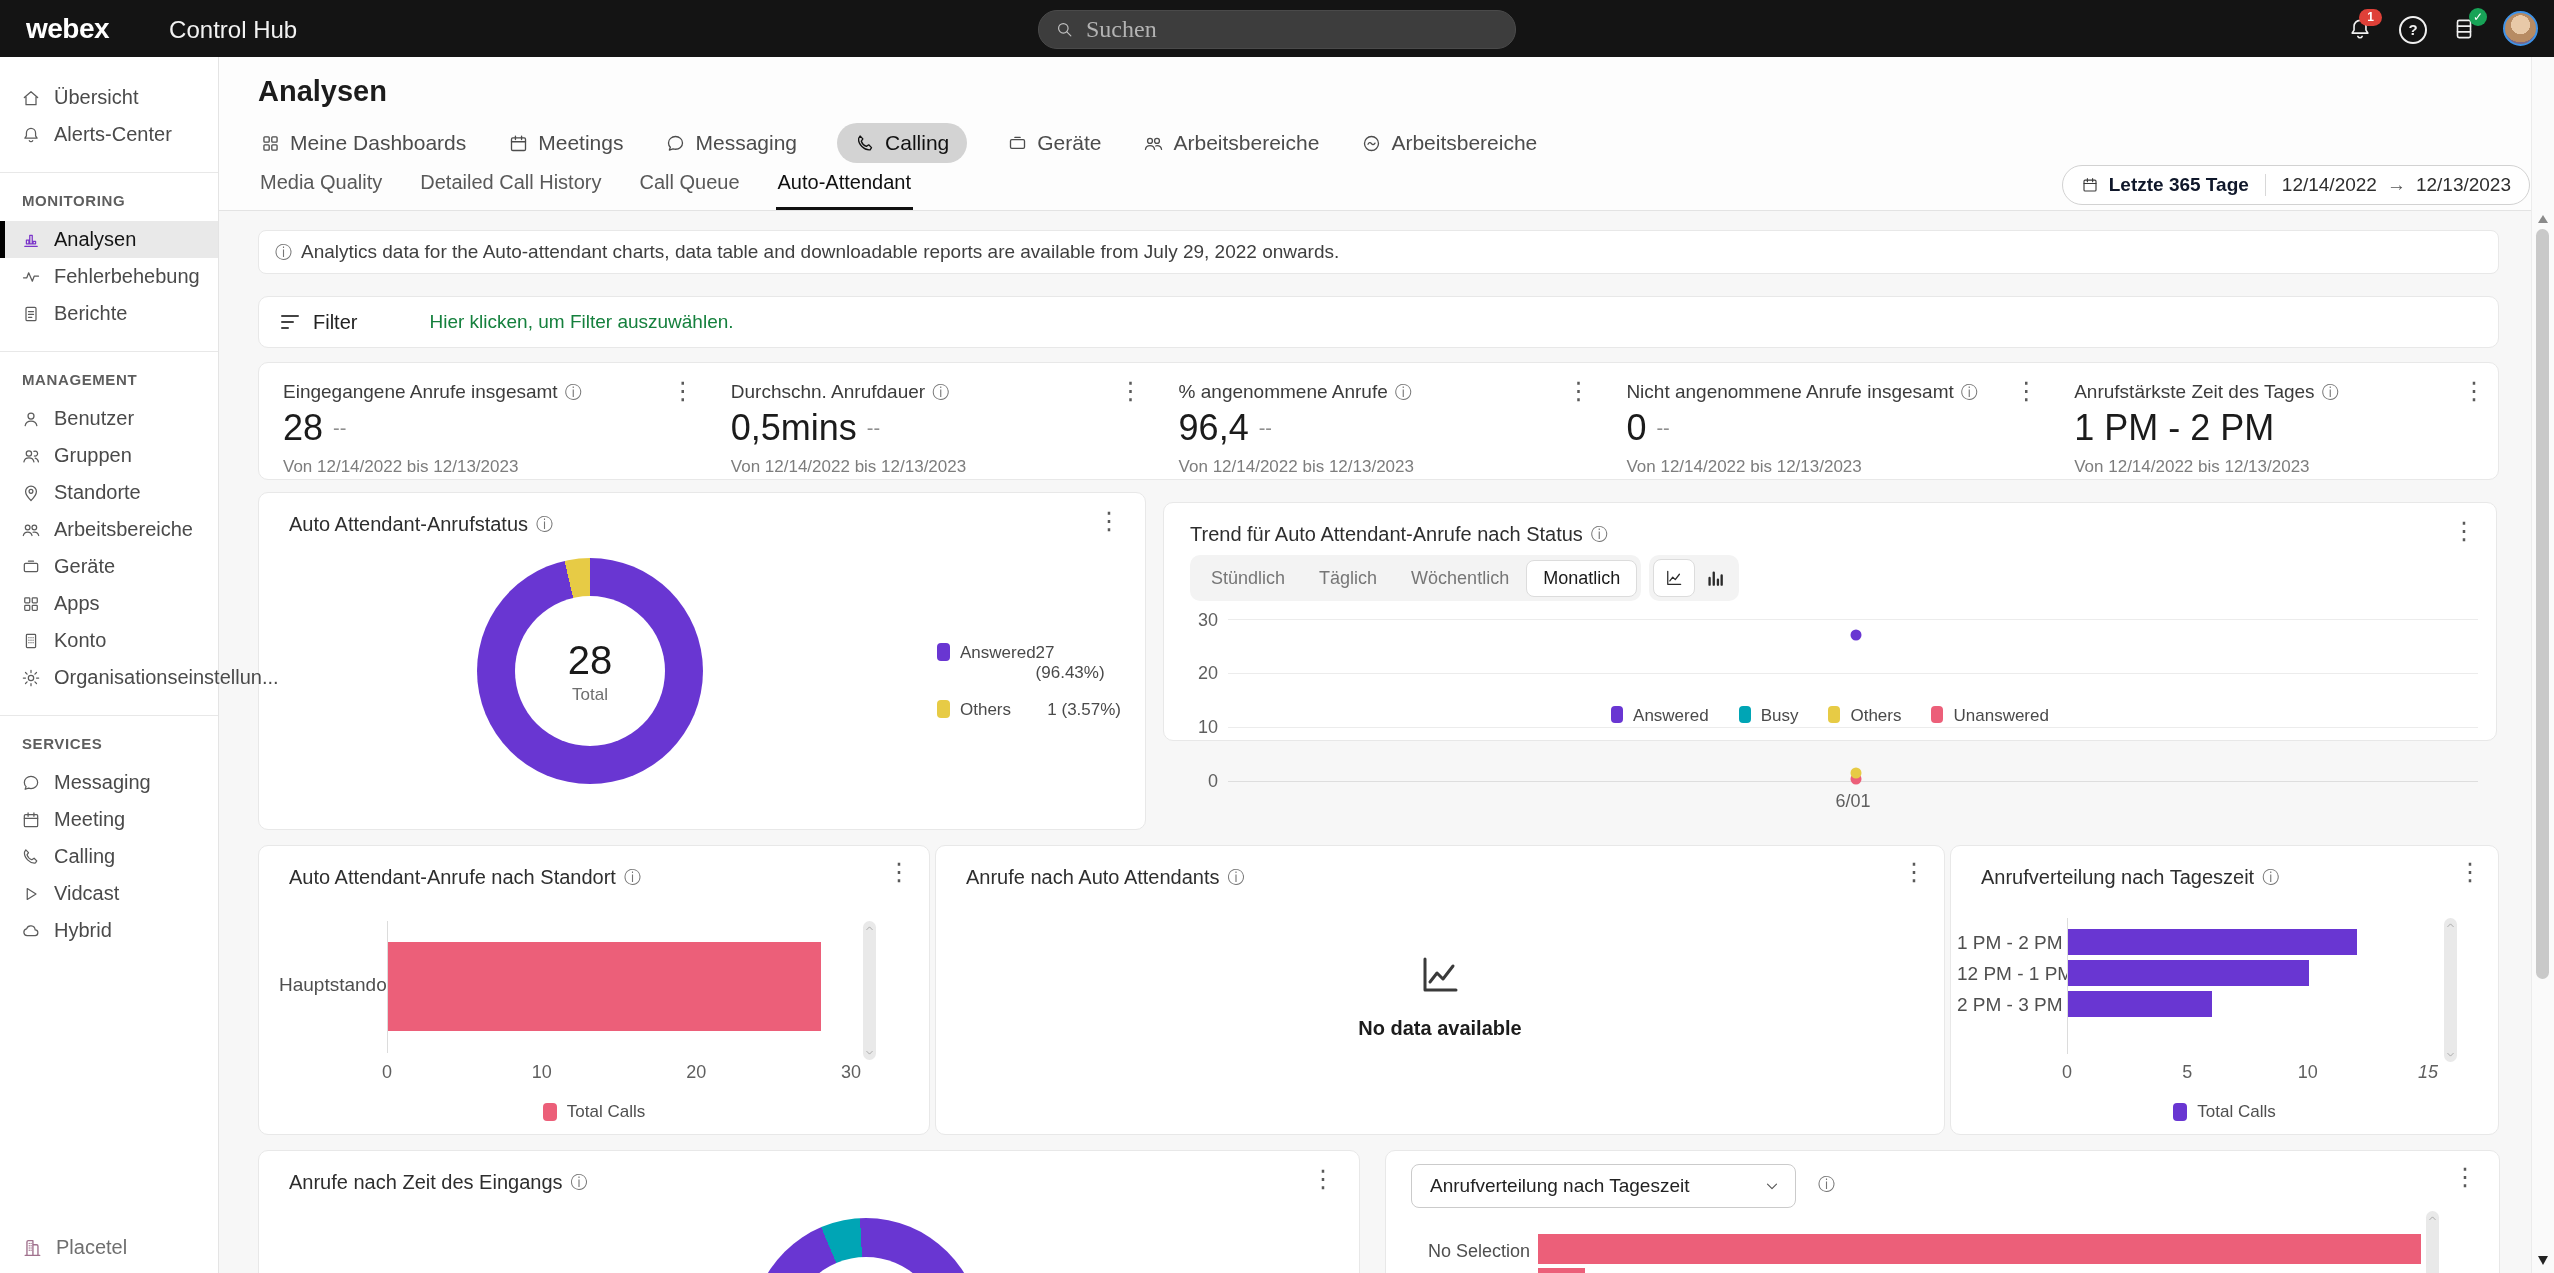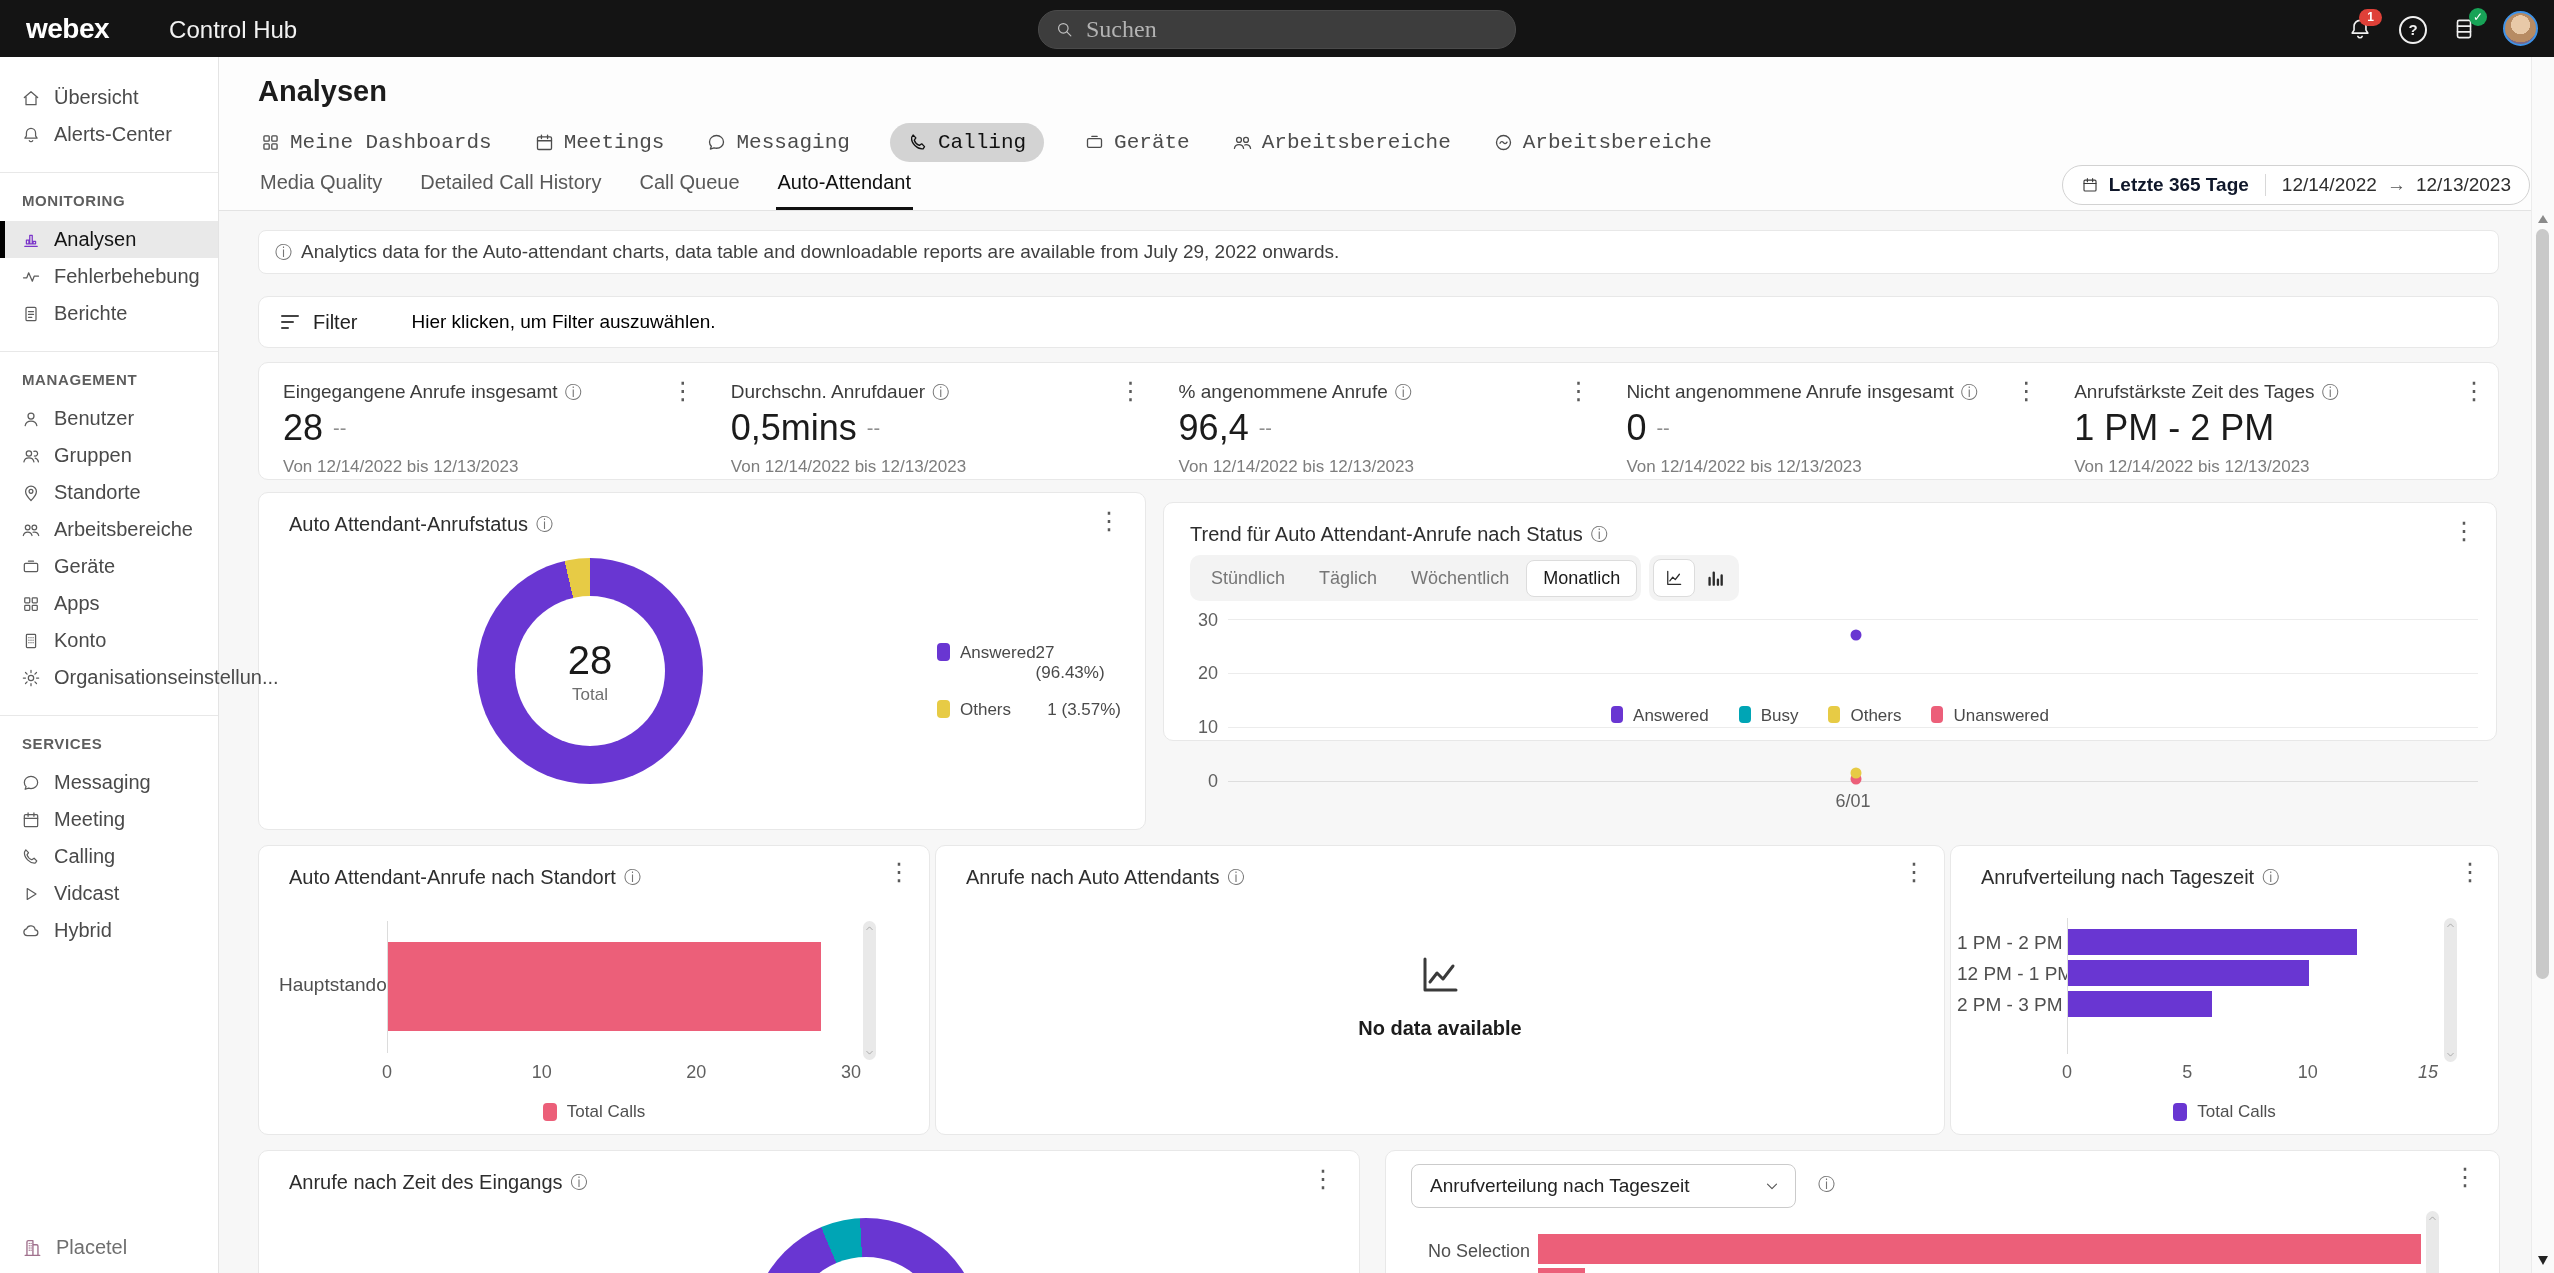--- a/index.html
+++ b/index.html
@@ -33,21 +33,21 @@
   .side-item.active .ic{color:#7b35c9;}
   .side-div{border-top:1px solid #e8e8e8;margin:19px 0;}
   .side-sect{padding-left:22px;font-size:15px;font-weight:700;color:#5e5e5e;letter-spacing:.6px;margin:6px 0 12px;}
   .side-org{position:absolute;bottom:14px;left:21px;display:flex;align-items:center;gap:13px;font-size:20px;color:#6f6f6f;}
   .side-org .ic{width:22px;height:22px;color:#a0718d;}
 
   
   .header{position:absolute;left:218px;top:57px;right:0;height:153px;background:#fdfdfd;border-bottom:1px solid #e3e3e3;z-index:3;}
   .page-title{position:absolute;left:40px;top:18px;font-size:29px;font-weight:700;color:#1c1c1c;}
   .tabs{position:absolute;left:40px;top:66px;display:flex;align-items:center;gap:38px;}
-  .tab{display:flex;align-items:center;gap:9px;font-size:21px;color:#4c4c4c;padding:8px 2px;border-radius:20px;cursor:pointer;white-space:nowrap;font-family:Liberation Mono, monospace;}
+  .tab{display:flex;align-items:center;gap:9px;font-size:21px;color:#4c4c4c;padding:8px 2px;border-radius:20px;cursor:pointer;white-space:nowrap;}
   .tab .ic{width:21px;height:21px;}
   .tab.active{background:#d3d3d3;padding:8px 18px;color:#111;}
   .subtabs{position:absolute;left:40px;bottom:0;display:flex;gap:34px;}
   .subtab{font-size:20px;color:#595959;padding:0 2px 13px;cursor:pointer;}
   .subtab.active{color:#0f0f0f;border-bottom:3px solid #111;}
   .datepill{position:absolute;right:24px;top:108px;height:38px;border:1.5px solid #d2d2d2;background:#fff;border-radius:20px;display:flex;align-items:center;padding:0 18px;gap:10px;font-size:19px;color:#2e2e2e;cursor:pointer;}
   .datepill .ic{width:18px;height:18px;color:#3a3a3a;}
   .datepill .preset{font-weight:700;color:#0f172a;}
   .datepill .vdiv{width:1px;height:22px;background:#d8d8d8;margin:0 6px;}
   .datepill .arrow{color:#555;}
@@ -58,21 +58,21 @@
   .kebab{position:absolute;font-size:24px;color:#5a5a5a;cursor:pointer;line-height:1;}
   .info{font-size:17px;color:#767676;cursor:pointer;line-height:1;}
   .ctitle{position:absolute;left:30px;top:20px;font-size:20px;color:#2e2e2e;display:flex;align-items:center;gap:8px;white-space:nowrap;}
 
   .banner{left:40px;top:20px;width:2241px;height:44px;border-radius:8px;display:flex;align-items:center;gap:9px;padding-left:16px;font-size:19px;color:#3f3f3f;}
   .filterbar{left:40px;top:86px;width:2241px;height:52px;display:flex;align-items:center;cursor:pointer;}
   .filtericon{display:inline-flex;flex-direction:column;gap:4px;margin-left:22px;}
   .filtericon span{height:2px;background:#444;border-radius:1px;}
   .filtericon .f1{width:18px}.filtericon .f2{width:13px}.filtericon .f3{width:8px}
   .filterlabel{font-size:20px;color:#222;margin-left:14px;}
-  .filterplaceholder{font-size:19px;color:#000000;margin-left:54px;}
+  .filterplaceholder{font-size:19px;color:#15803d;margin-left:72px;}
 
   .kpirow{left:40px;top:152px;width:2241px;height:118px;display:flex;}
   .kpi{flex:1;position:relative;padding:18px 0 0 24px;box-sizing:border-box;}
   .kpi .ktitle{display:flex;align-items:center;gap:7px;font-size:19px;color:#3c3c3c;white-space:nowrap;}
   .kpi .kval{margin-top:4px;font-size:36px;color:#1b1b1b;display:flex;align-items:center;gap:10px;}
   .kpi .ksuf{font-size:20px;color:#8e8e8e;}
   .kpi .kcap{margin-top:8px;font-size:17px;color:#7d7d7d;}
   .kpi .kebab{right:12px;top:16px;}
 
   

